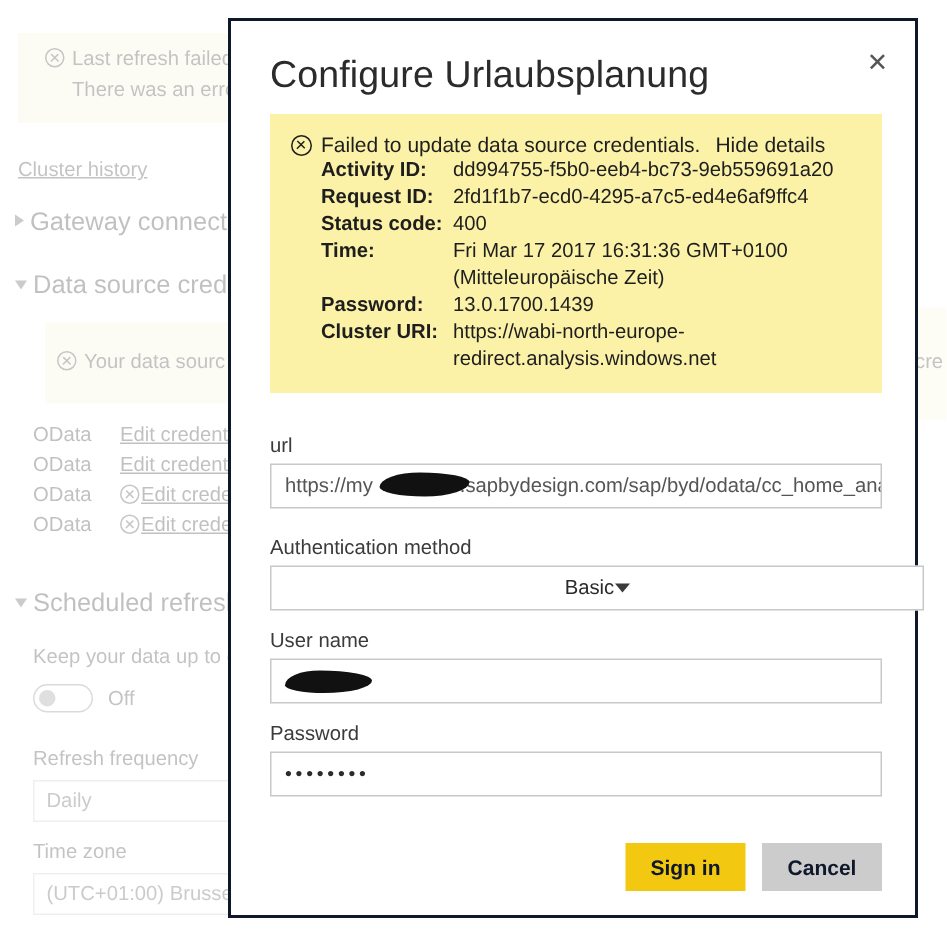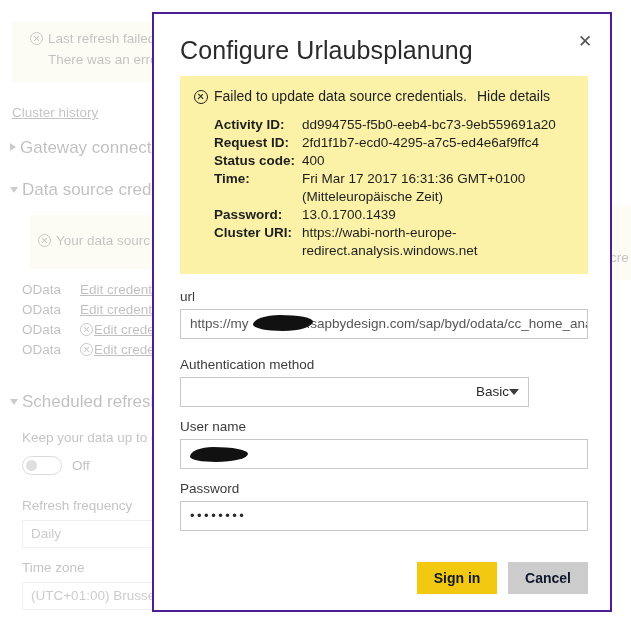--- a/index.html
+++ b/index.html
@@ -69,21 +69,21 @@
     background: #fff; font-size: 13.5px; color: #555;
     padding: 5px 8px; white-space: nowrap; overflow: hidden;
   }
 
   
   #dialog {
     position: absolute;
     left: 152px; top: 12px;
     width: 460px; height: 600px;
     background: #ffffff;
-    border: 2px solid #4c1d95;
+    border: 2px solid #0f172a;
     z-index: 10;
   }
 
   #dialog-title {
     position: absolute; left: 26px; top: 22px;
     font-size: 25px; color: #2b2b2b; font-weight: 400;
     letter-spacing: 0.1px;
   }
 
   #close-btn {
@@ -98,21 +98,21 @@
   
   #error-panel {
     position: absolute; left: 26px; top: 62px;
     width: 408px;
     background: #fbf2a8;
     padding: 12px 14px 14px 14px;
   }
   #error-headline {
     font-size: 14px; color: #1e1e1e;
     display: flex; align-items: flex-start; gap: 6px;
-    margin-bottom: 12px;
+    margin-bottom: 0;
   }
   .hl-icon {
     flex: none; width: 14px; height: 14px; margin-top: 2px;
     border: 1.4px solid #1e1e1e; border-radius: 50%; position: relative;
   }
   .hl-icon::before, .hl-icon::after {
     content: ""; position: absolute; left: 2px; top: 5.3px;
     width: 7.4px; height: 1.4px; background: #1e1e1e;
   }
   .hl-icon::before { transform: rotate(45deg); }
@@ -134,25 +134,25 @@
   .field-input {
     position: absolute; left: 26px; width: 408px; height: 30px;
     border: 1px solid #c8c8c8; background: #fff;
     font-size: 13.5px; color: #555;
     padding: 0 9px; line-height: 28px;
     white-space: nowrap; overflow: hidden;
     font-family: "Liberation Sans", sans-serif;
   }
   .field-input.filled { color: #2b2b2b; }
   #select-auth {
-    position: absolute; left: 26px; width: 349px; height: 30px;
+    position: absolute; left: 26px; width: 436px; height: 30px;
     border: 1px solid #c8c8c8; background: #fff;
     font-size: 13.5px; color: #2b2b2b;
     padding: 0 9px; line-height: 28px;
-    display: flex; align-items: center; justify-content: flex-end;
+    display: flex; align-items: center; justify-content: center;
     cursor: pointer;
   }
   .caret-down {
     width: 0; height: 0;
     border-left: 5px solid transparent; border-right: 5px solid transparent;
     border-top: 6px solid #3b3b3b;
   }
 
   
   .redact {
@@ -224,21 +224,21 @@
     <div class="bg-toggle" style="left:22px; top:456px;"></div>
     <div class="bg-text" style="left:72px; top:458px;">Off</div>
 
     <div class="bg-text" style="left:22px; top:498px;">Refresh frequency</div>
     <div class="bg-input" style="left:22px; top:520px; width:140px;">Daily</div>
 
     <div class="bg-text" style="left:22px; top:560px;">Time zone</div>
     <div class="bg-input" style="left:22px; top:582px; width:145px;">(UTC+01:00) Brussels,</div>
 
     <div class="bg-banner" style="left:608px; top:205px; width:23px; height:75px;"></div>
-    <div class="bg-text" style="left:610px; top:250px;">cre</div>
+    <div class="bg-text" style="left:610px; top:233px;">cre</div>
   </div>
 
   <div id="dialog">
 
     <div id="dialog-title">Configure Urlaubsplanung</div>
 
     <button id="close-btn">✕</button>
 
     <div id="error-panel">
       <div id="error-headline">

